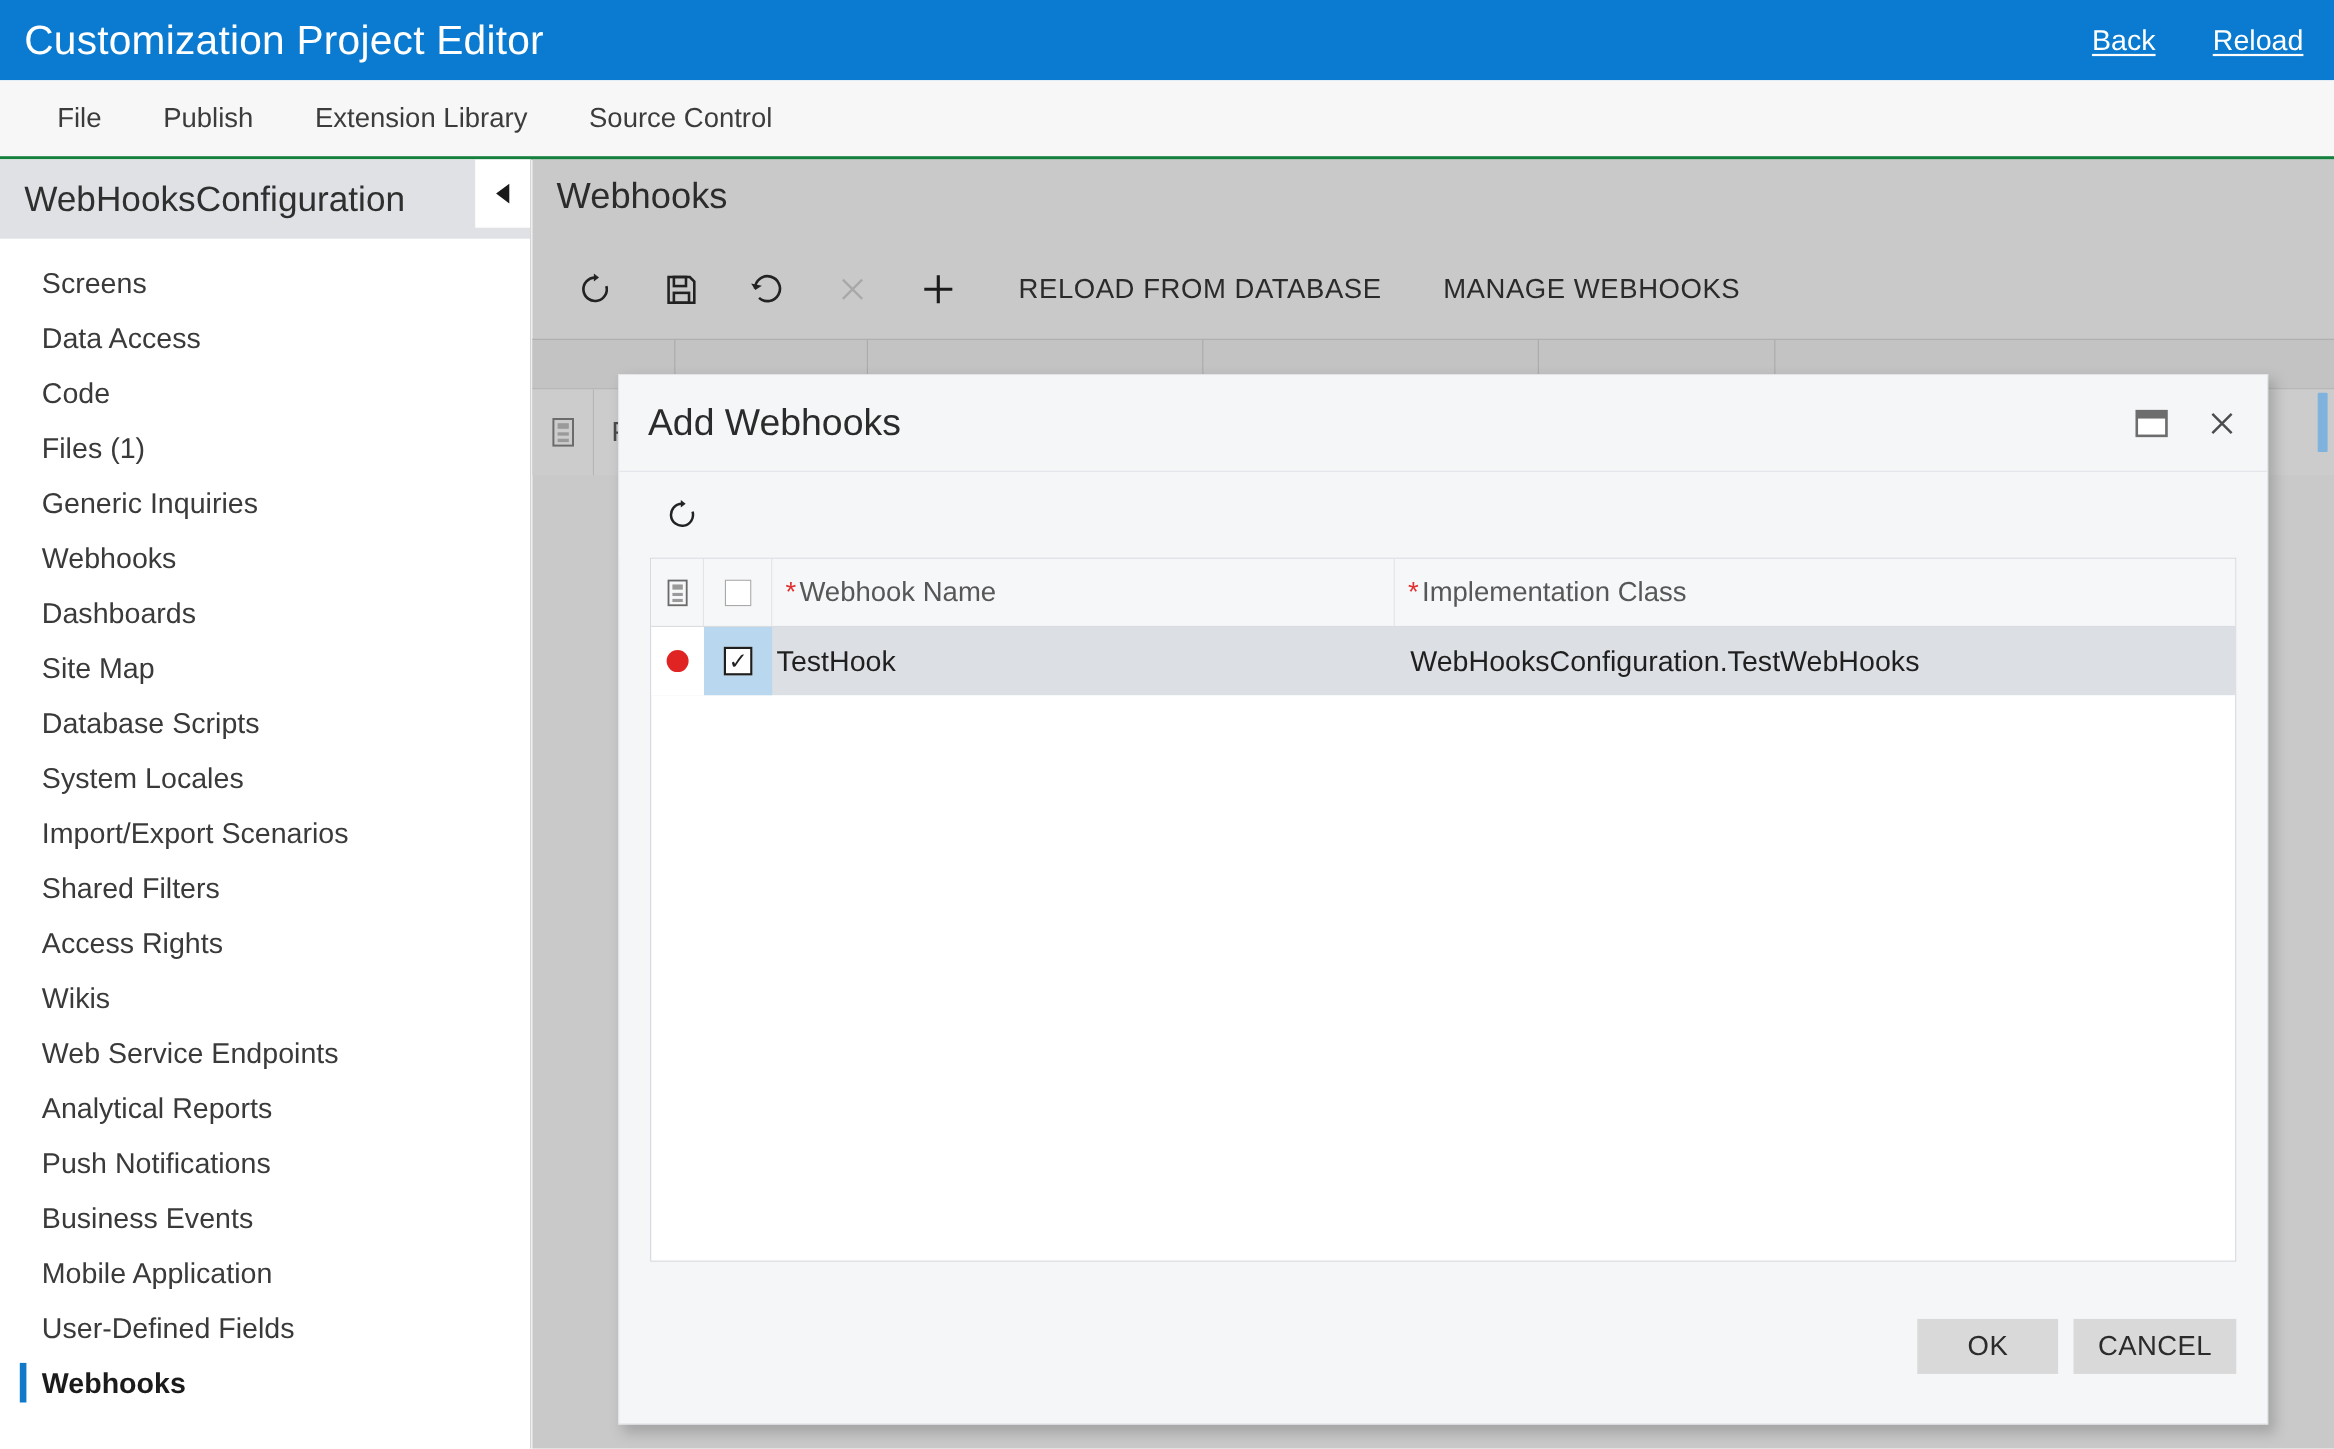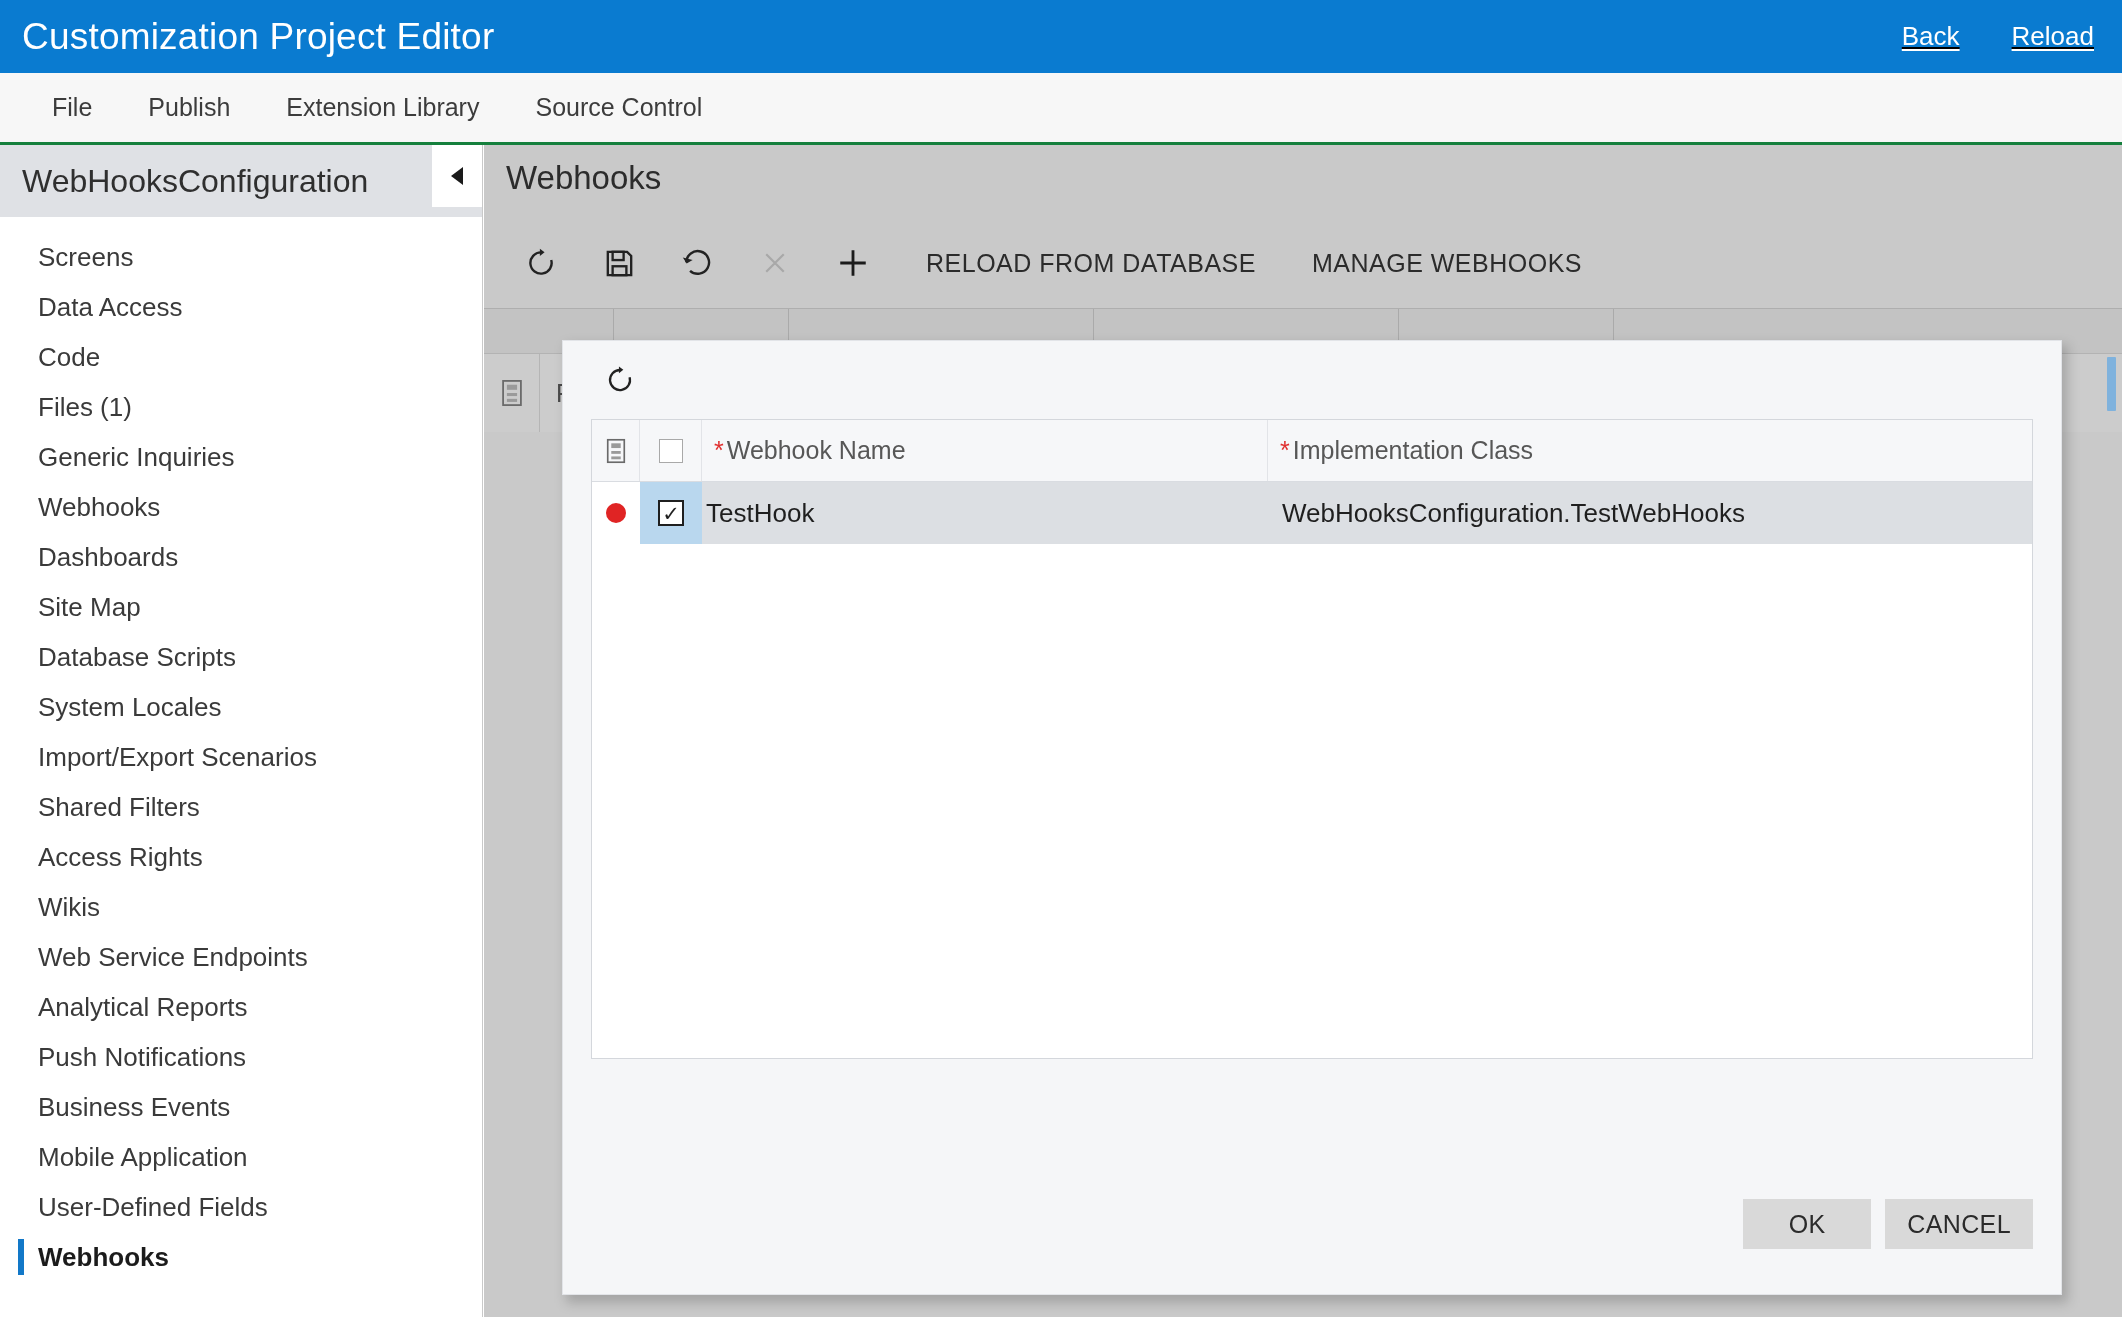--- a/index.html
+++ b/index.html
@@ -34,21 +34,20 @@
     font-size: 37px;
     font-weight: 400;
     letter-spacing: 0.2px;
     white-space: nowrap;
   }
   .header-links {
     display: flex;
     align-items: center;
     gap: 52px;
     padding-right: 6px;
-    text-decoration: underline;
   }
   .header-link {
     color: #ffffff;
     font-size: 26px;
     text-decoration: underline;
     text-underline-offset: 4px;
     cursor: pointer;
     white-space: nowrap;
   }
 
@@ -495,20 +494,36 @@
       </div>
       <div class="bg-cell" style="width:250px">Pre</div>
       <div class="bg-cell" style="flex:1; border-right:none"></div>
     </div>
     <div class="bg-scroll-thumb"></div>
   </div>
 
   <div class="modal-shadow"></div>
   <div class="modal">
 
+    <div class="modal-titlebar">
+      <div class="modal-title">Add Webhooks</div>
+      <div class="modal-win-btns">
+        <span class="win-btn">
+          <svg width="30" height="26" viewBox="0 0 20 17" fill="none">
+            <rect x="1" y="1" width="18" height="15" fill="#ffffff" stroke="#6d6d6d" stroke-width="1.6"></rect>
+            <rect x="1" y="1" width="18" height="4.5" fill="#6d6d6d"></rect>
+          </svg>
+        </span>
+        <span class="win-btn">
+          <svg width="30" height="30" viewBox="0 0 24 24" fill="none" stroke="#4c4c4c" stroke-width="1.8">
+            <path d="M5 5l14 14M19 5L5 19"></path>
+          </svg>
+        </span>
+      </div>
+    </div>
 
     <div class="modal-toolbar">
       <span class="modal-refresh">
         <svg width="32" height="32" viewBox="0 0 24 24" fill="none" stroke="#222" stroke-width="1.7">
           <path d="M12 4.5a7.5 7.5 0 1 0 7.2 5.4"></path>
           <path d="M11.2 1.9l3.3 2.5-3.3 2.6" fill="#222" stroke="none"></path>
         </svg>
       </span>
     </div>
 

